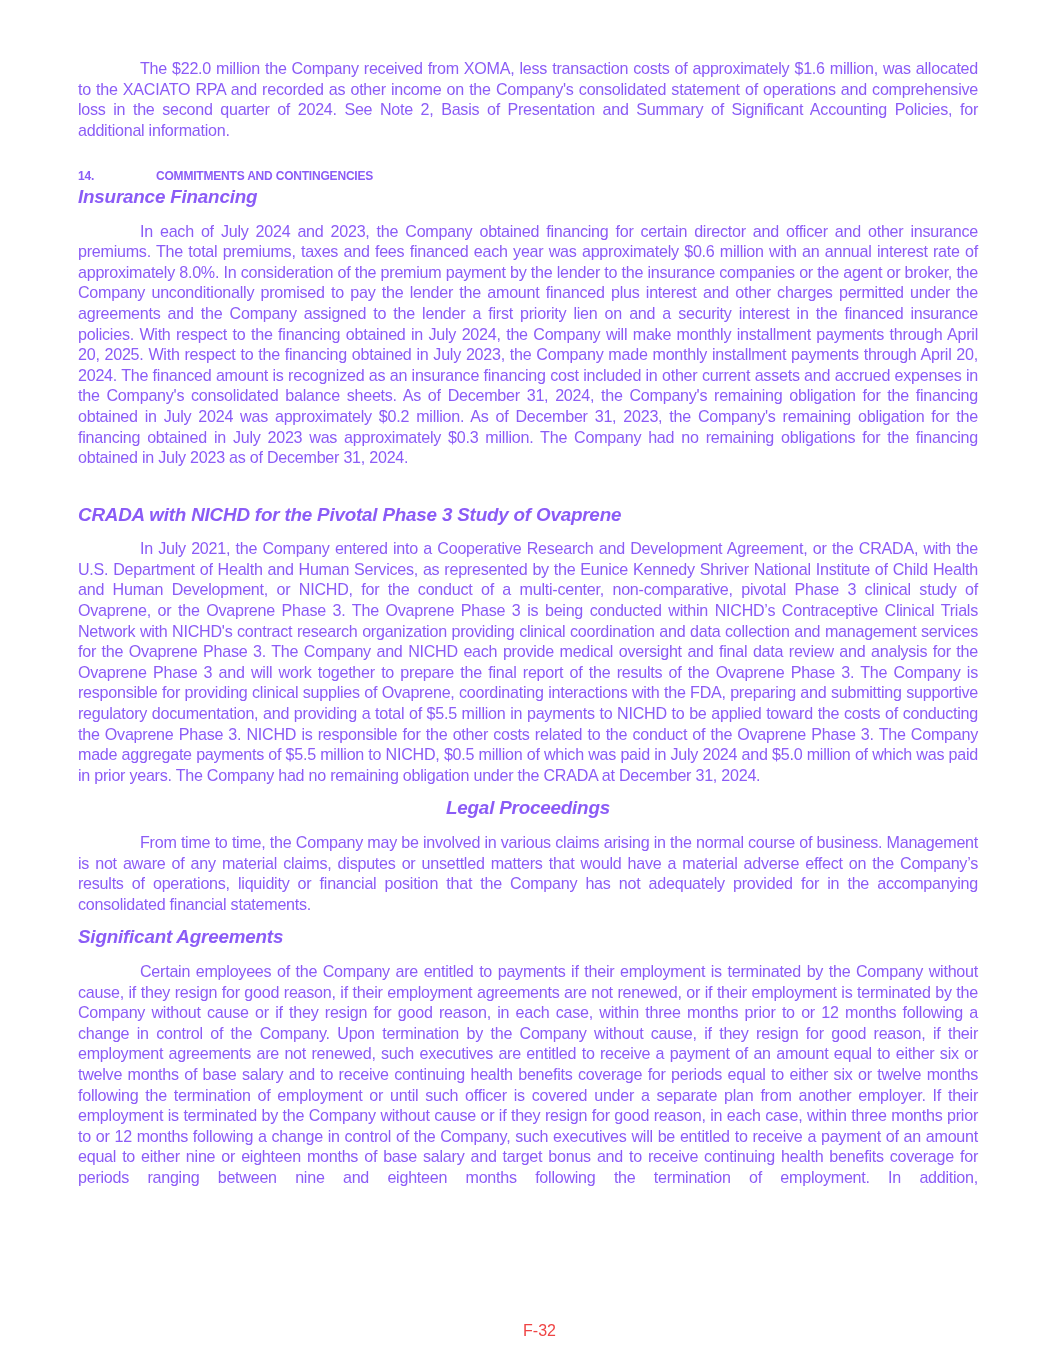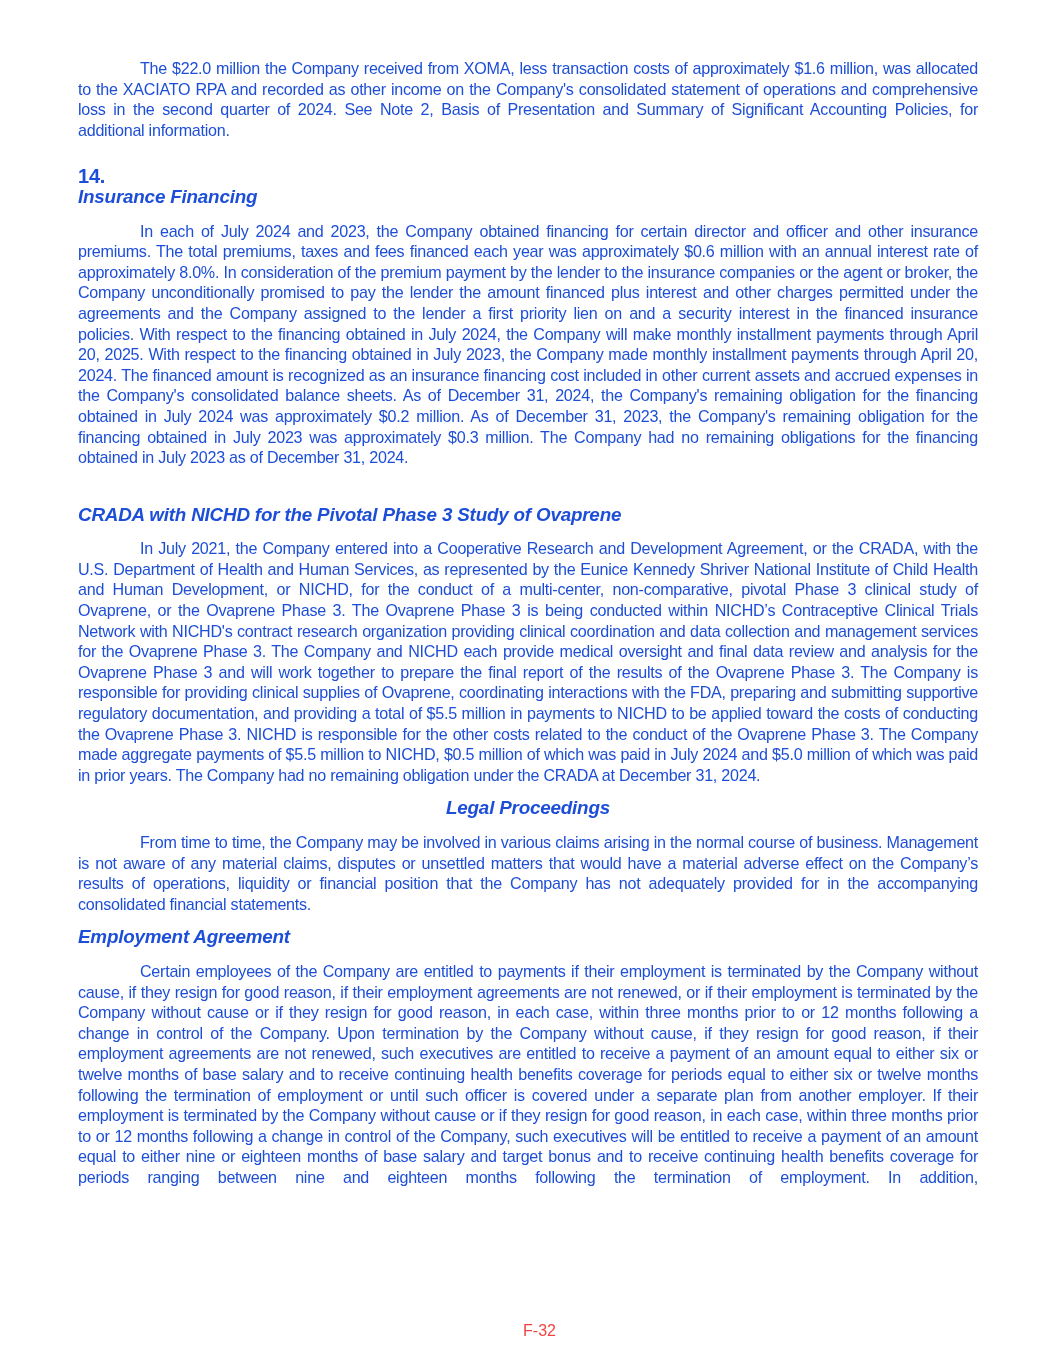--- a/index.html
+++ b/index.html
@@ -1,48 +1,49 @@
 <!DOCTYPE html>
 <html><head>
 <meta charset="utf-8">
 <style>
   html, body { margin: 0; padding: 0; background: #ffffff; }
   body { width: 1055px; height: 1365px; position: relative; overflow: hidden; }
   .page {
     position: absolute; left: 78px; top: 58px; width: 900px;
     font-family: "Liberation Sans", sans-serif;
-    font-size: 16.1px; line-height: 20.6px; color: #1d4ed8;
+    font-size: 16.1px; line-height: 20.6px; color: #8b5cf6;
   }
   .para { margin: 0; text-align: justify; text-indent: 62px; letter-spacing: -0.25px; }
-  .section-heading { margin: 0; font-weight: bold; font-size: 20px; display: flex; letter-spacing: -0.2px; }
+  .section-heading { margin: 0; font-weight: bold; font-size: 12px; display: flex; letter-spacing: -0.2px; }
   .section-heading .num { width: 78px; }
   .sub-heading { margin: 0; font-weight: bold; font-style: italic; letter-spacing: -0.2px; }
   .footer {
     position: absolute; top: 1322px; left: 12px; width: 1055px; text-align: center;
     font-family: "Liberation Sans", sans-serif; font-size: 16px; color: #ef4444;
   }
 </style>
 </head>
 <body>
 
 <div class="page">
 
   <p class="para">The $22.0 million the Company received from XOMA, less transaction costs of approximately $1.6 million, was allocated to the XACIATO RPA and recorded as other income on the Company's consolidated statement of operations and comprehensive loss in the second quarter of 2024. See Note 2, Basis of Presentation and Summary of Significant Accounting Policies, for additional information.</p>
 
   <h2 class="section-heading" style="margin-top:26px;">
     <span class="num">14.</span>
+    <span>COMMITMENTS AND CONTINGENCIES</span>
   </h2>
 
   <h3 class="sub-heading" style="">Insurance Financing</h3>
   <p class="para" style="margin-top:13px;">In each of July 2024 and 2023, the Company obtained financing for certain director and officer and other insurance premiums. The total premiums, taxes and fees financed each year was approximately $0.6 million with an annual interest rate of approximately 8.0%. In consideration of the premium payment by the lender to the insurance companies or the agent or broker, the Company unconditionally promised to pay the lender the amount financed plus interest and other charges permitted under the agreements and the Company assigned to the lender a first priority lien on and a security interest in the financed insurance policies. With respect to the financing obtained in July 2024, the Company will make monthly installment payments through April 20, 2025. With respect to the financing obtained in July 2023, the Company made monthly installment payments through April 20, 2024. The financed amount is recognized as an insurance financing cost included in other current assets and accrued expenses in the Company's consolidated balance sheets. As of December 31, 2024, the Company's remaining obligation for the financing obtained in July 2024 was approximately $0.2 million. As of December 31, 2023, the Company's remaining obligation for the financing obtained in July 2023 was approximately $0.3 million. The Company had no remaining obligations for the financing obtained in July 2023 as of December 31, 2024.</p>
 
   <h3 class="sub-heading" style="margin-top:37px;">CRADA with NICHD for the Pivotal Phase 3 Study of Ovaprene</h3>
   <p class="para" style="margin-top:13px;">In July 2021, the Company entered into a Cooperative Research and Development Agreement, or the CRADA, with the U.S. Department of Health and Human Services, as represented by the Eunice Kennedy Shriver National Institute of Child Health and Human Development, or NICHD, for the conduct of a multi-center, non-comparative, pivotal Phase 3 clinical study of Ovaprene, or the Ovaprene Phase 3. The Ovaprene Phase 3 is being conducted within NICHD’s Contraceptive Clinical Trials Network with NICHD's contract research organization providing clinical coordination and data collection and management services for the Ovaprene Phase 3. The Company and NICHD each provide medical oversight and final data review and analysis for the Ovaprene Phase 3 and will work together to prepare the final report of the results of the Ovaprene Phase 3. The Company is responsible for providing clinical supplies of Ovaprene, coordinating interactions with the FDA, preparing and submitting supportive regulatory documentation, and providing a total of $5.5 million in payments to NICHD to be applied toward the costs of conducting the Ovaprene Phase 3. NICHD is responsible for the other costs related to the conduct of the Ovaprene Phase 3. The Company made aggregate payments of $5.5 million to NICHD, $0.5 million of which was paid in July 2024 and $5.0 million of which was paid in prior years. The Company had no remaining obligation under the CRADA at December 31, 2024.</p>
 
   <h3 class="sub-heading" style="margin-top:13px;text-align:center;">Legal Proceedings</h3>
   <p class="para" style="margin-top:13px;">From time to time, the Company may be involved in various claims arising in the normal course of business. Management is not aware of any material claims, disputes or unsettled matters that would have a material adverse effect on the Company’s results of operations, liquidity or financial position that the Company has not adequately provided for in the accompanying consolidated financial statements.</p>
 
-  <h3 class="sub-heading" style="margin-top:13px;">Employment Agreement</h3>
+  <h3 class="sub-heading" style="margin-top:13px;">Significant Agreements</h3>
   <p class="para" style="margin-top:13px; text-align-last: justify;">Certain employees of the Company are entitled to payments if their employment is terminated by the Company without cause, if they resign for good reason, if their employment agreements are not renewed, or if their employment is terminated by the Company without cause or if they resign for good reason, in each case, within three months prior to or 12 months following a change in control of the Company. Upon termination by the Company without cause, if they resign for good reason, if their employment agreements are not renewed, such executives are entitled to receive a payment of an amount equal to either six or twelve months of base salary and to receive continuing health benefits coverage for periods equal to either six or twelve months following the termination of employment or until such officer is covered under a separate plan from another employer. If their employment is terminated by the Company without cause or if they resign for good reason, in each case, within three months prior to or 12 months following a change in control of the Company, such executives will be entitled to receive a payment of an amount equal to either nine or eighteen months of base salary and target bonus and to receive continuing health benefits coverage for periods ranging between nine and eighteen months following the termination of employment. In addition,</p>
 
 </div>
 
 <div class="footer">F-32</div>
 
 </body></html>

